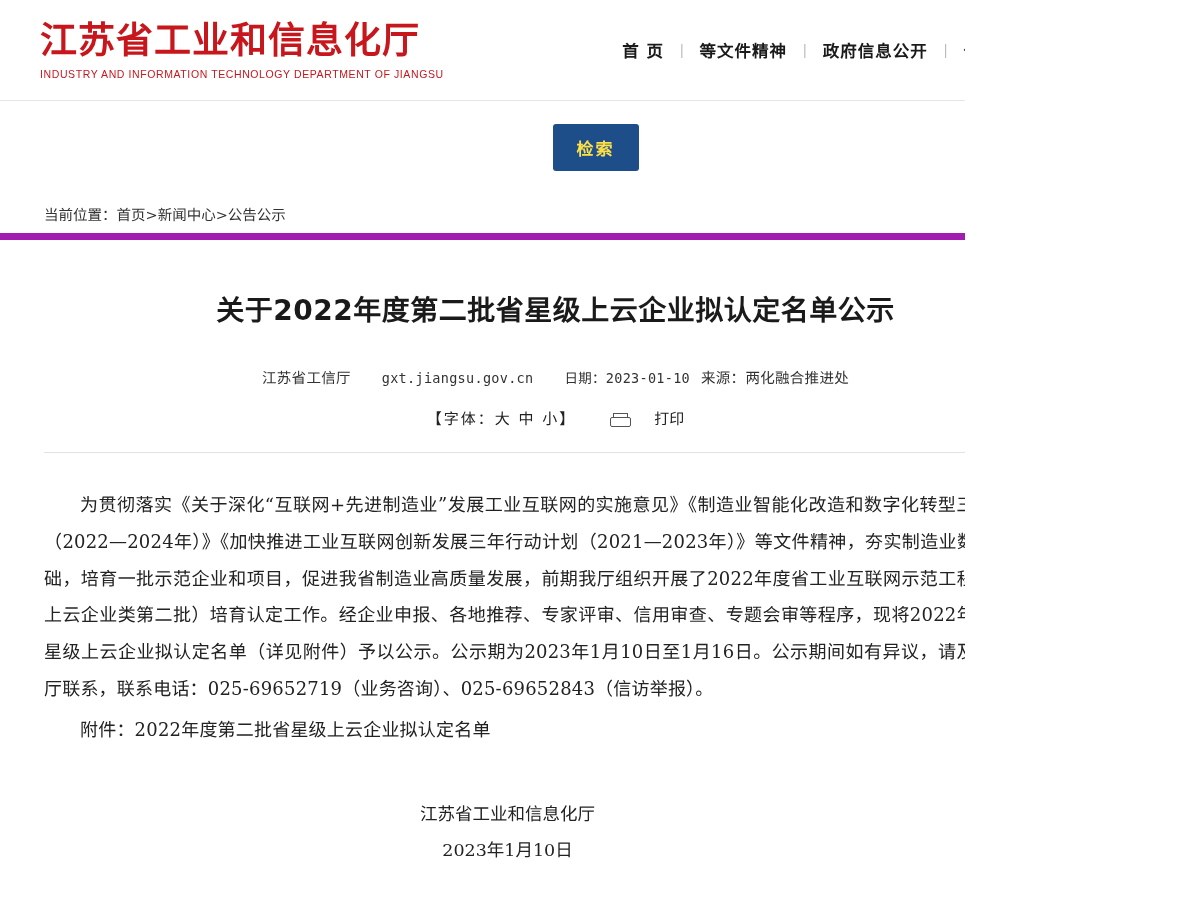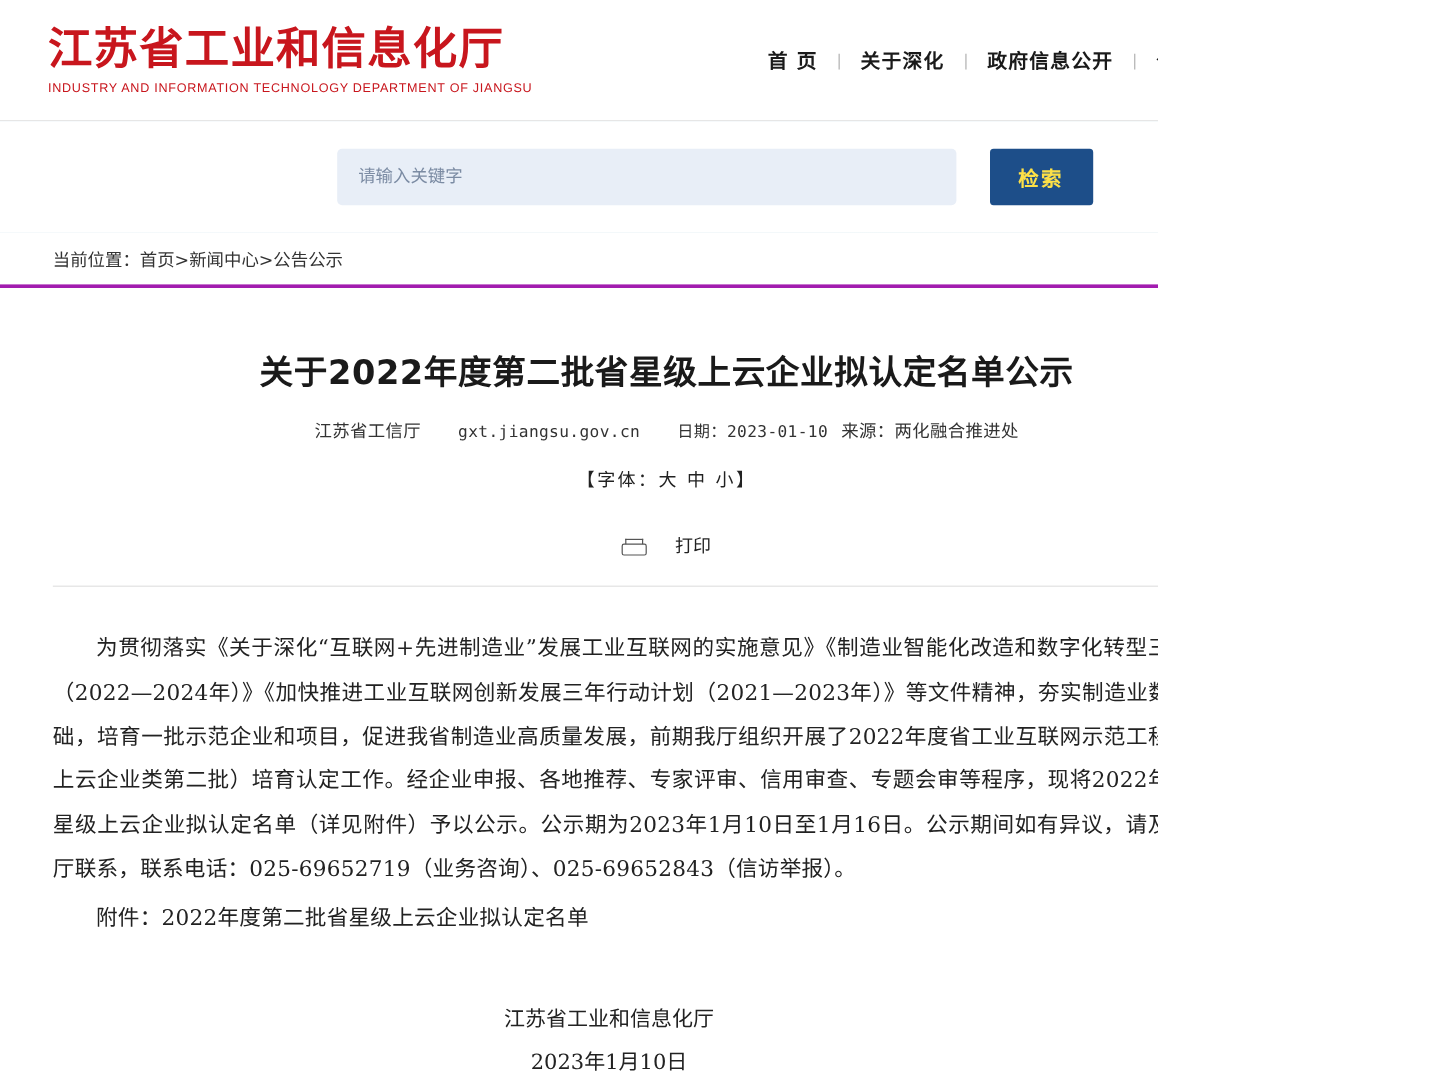--- a/index.html
+++ b/index.html
@@ -135,39 +135,39 @@
     box-shadow: 0 0 8px rgba(0,0,0,0.06);
   }
   .breadcrumb {
     height: 46px;
     display: flex;
     align-items: center;
     padding-left: 44px;
     font-family: "DejaVu Sans", sans-serif;
     font-size: 14.5px;
     color: #333;
-    border-bottom: 3px solid #a21caf;
+    border-bottom: 7px solid #a21caf;
     white-space: nowrap;
   }
 
   .article {
     padding: 0 44px;
   }
   .article-title {
     margin: 52px 0 0 0;
     text-align: center;
     font-family: "DejaVu Sans", sans-serif;
     font-size: 28px;
     font-weight: bold;
     color: #1a1a1a;
     letter-spacing: 0.5px;
     line-height: 1.35;
   }
   .meta {
-    margin-top: 17px;
+    margin-top: 36px;
     text-align: center;
     font-family: "DejaVu Sans", sans-serif;
     font-size: 14.5px;
     color: #333;
     letter-spacing: 0.3px;
   }
   .meta .mono {
     font-family: "DejaVu Sans Mono", monospace;
     font-size: 13.5px;
   }
@@ -175,21 +175,20 @@
 
   .tools {
     margin-top: 20px;
     display: flex;
     align-items: center;
     justify-content: center;
     gap: 34px;
     font-family: "DejaVu Sans", sans-serif;
     font-size: 15px;
     color: #222;
-    flex-direction: column;
   }
   .font-sizes { letter-spacing: 2px; }
   .font-sizes .sz { cursor: pointer; }
   .print { display: flex; align-items: flex-end; gap: 25px; cursor: pointer; }
   .printer-icon {
     display: inline-block;
     width: 19px; height: 15px;
     position: relative;
   }
   .printer-icon::before {
@@ -243,32 +242,31 @@
 <div class="page">
 
   <div class="header">
     <div class="logo-block">
       <div class="logo-cn">江苏省工业和信息化厅</div>
       <div class="logo-en">INDUSTRY AND INFORMATION TECHNOLOGY DEPARTMENT OF JIANGSU</div>
     </div>
     <div class="nav">
       <div class="nav-item">首 页</div>
       <div class="nav-sep">|</div>
-      <div class="nav-item">关于深化</div>
+      <div class="nav-item">等文件精神</div>
       <div class="nav-sep">|</div>
       <div class="nav-item">政府信息公开</div>
       <div class="nav-sep">|</div>
       <div class="nav-item">公共服务</div>
       <div class="nav-sep">|</div>
       <div class="nav-item">当前位置</div>
     </div>
   </div>
 
   <div class="search-band">
-    <input class="search-input" type="text" placeholder="请输入关键字" style="">
     <button class="search-btn">检索</button>
   </div>
 
   <div class="content-card">
 
     <div class="breadcrumb">当前位置：首页&gt;新闻中心&gt;公告公示</div>
 
     <div class="article">
 
       <h1 class="article-title">关于2022年度第二批省星级上云企业拟认定名单公示</h1>

